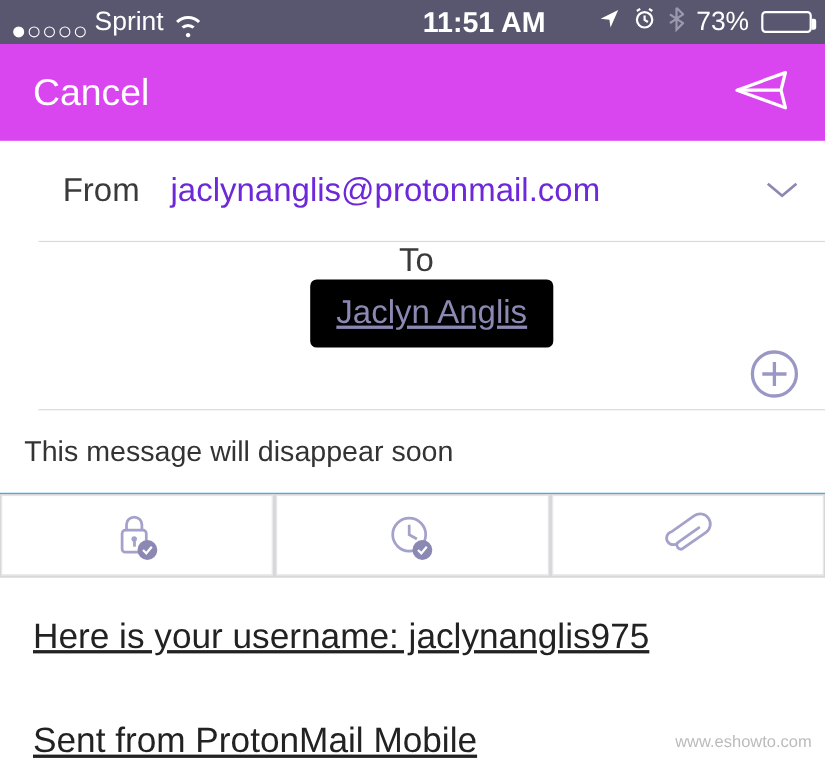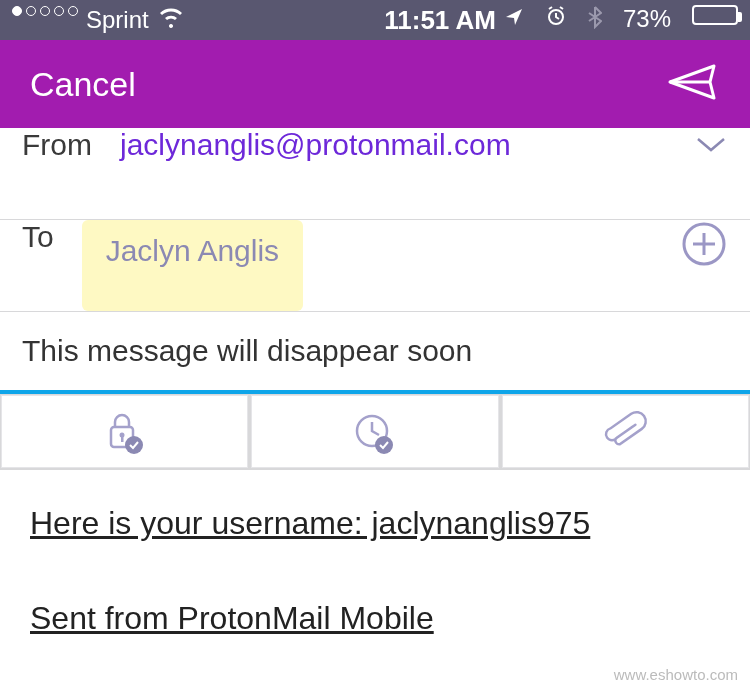--- a/index.html
+++ b/index.html
@@ -14,74 +14,77 @@
   .status-bar {
     height: 40px;
     background: #595770;
     color: #fff;
     display: flex;
     align-items: center;
     padding: 0 12px;
     font-size: 24px;
     font-weight: 400;
   }
-  .status-left { display: flex; align-items: flex-start; gap: 8px; flex:1; }
+  .status-left { display: flex; align-items: flex-end; gap: 8px; flex:1; }
   .signal-dots { display: flex; gap: 4px; align-items: center; }
   .dot { width: 10px; height: 10px; border-radius: 50%; border: 1.5px solid #fff; }
   .dot.filled { background: #fff; }
   .carrier { font-size: 24px; }
   .wifi-icon svg { display:block; }
   .status-center { flex:1; text-align:right; font-weight:600; font-size:26px; }
-  .status-right { flex:1; display:flex; justify-content:flex-end; gap:21px; font-size:24px; }
+  .status-right { flex:1; display:flex; justify-content:flex-end; align-items:center; gap:11px; font-size:24px; }
   .battery {
     width: 46px; height: 20px; border: 2px solid #fff; border-radius: 4px;
     position: relative; display:inline-block;
   }
   .battery::after {
     content: ""; position: absolute; right: -6px; top: 5px; width: 4px; height: 10px;
     background: #fff; border-radius: 0 2px 2px 0;
   }
   .battery-fill { height: 100%; width: 73%; background: #fff; border-radius:1px; }
 
   .nav-bar {
     height: 88px;
-    background: #a21caf;
+    background: #d946ef;
     display: flex;
     align-items: center;
     justify-content: space-between;
     padding: 0 30px;
   }
   .cancel-btn { color: #fff; font-size: 34px; font-weight: 400; cursor:pointer; }
   .send-btn { cursor:pointer; }
 
   .field-row {
     display: flex;
+    align-items: center;
     padding: 0 22px;
     border-bottom: 1px solid #d8d8da;
     font-size: 30px;
     min-height: 92px;
+    margin-left: 35px;
   }
   .field-label { color: #3a3a3a; margin-right: 28px; }
   .from-value { color: #6d28d9; flex:1; }
   .chevron { margin-left:auto; }
-  .to-row { min-height: 92px; }
+  .to-row { min-height: 92px; flex-direction: column; }
   .chip {
-    background: #fef9c3;
+    background: #000000;
     color: #8b89b3;
     padding: 14px 24px;
     border-radius: 6px;
     font-size: 30px;
+    text-decoration: underline;
   }
   .add-contact { margin-left:auto; cursor:pointer; }
 
   .subject-row {
     padding: 22px 22px;
-    font-size: 30px;
+    font-size: 26px;
     color: #333;
-    border-bottom: 4px solid #0ea5e9;
+    border-bottom: 1px solid #0ea5e9;
   }
 
   .toolbar {
     display: flex;
     height: 76px;
     border-bottom: 1px solid #d8d8da;
     padding: 1px;
     gap: 3px;
     background:#d8d8da;
   }

